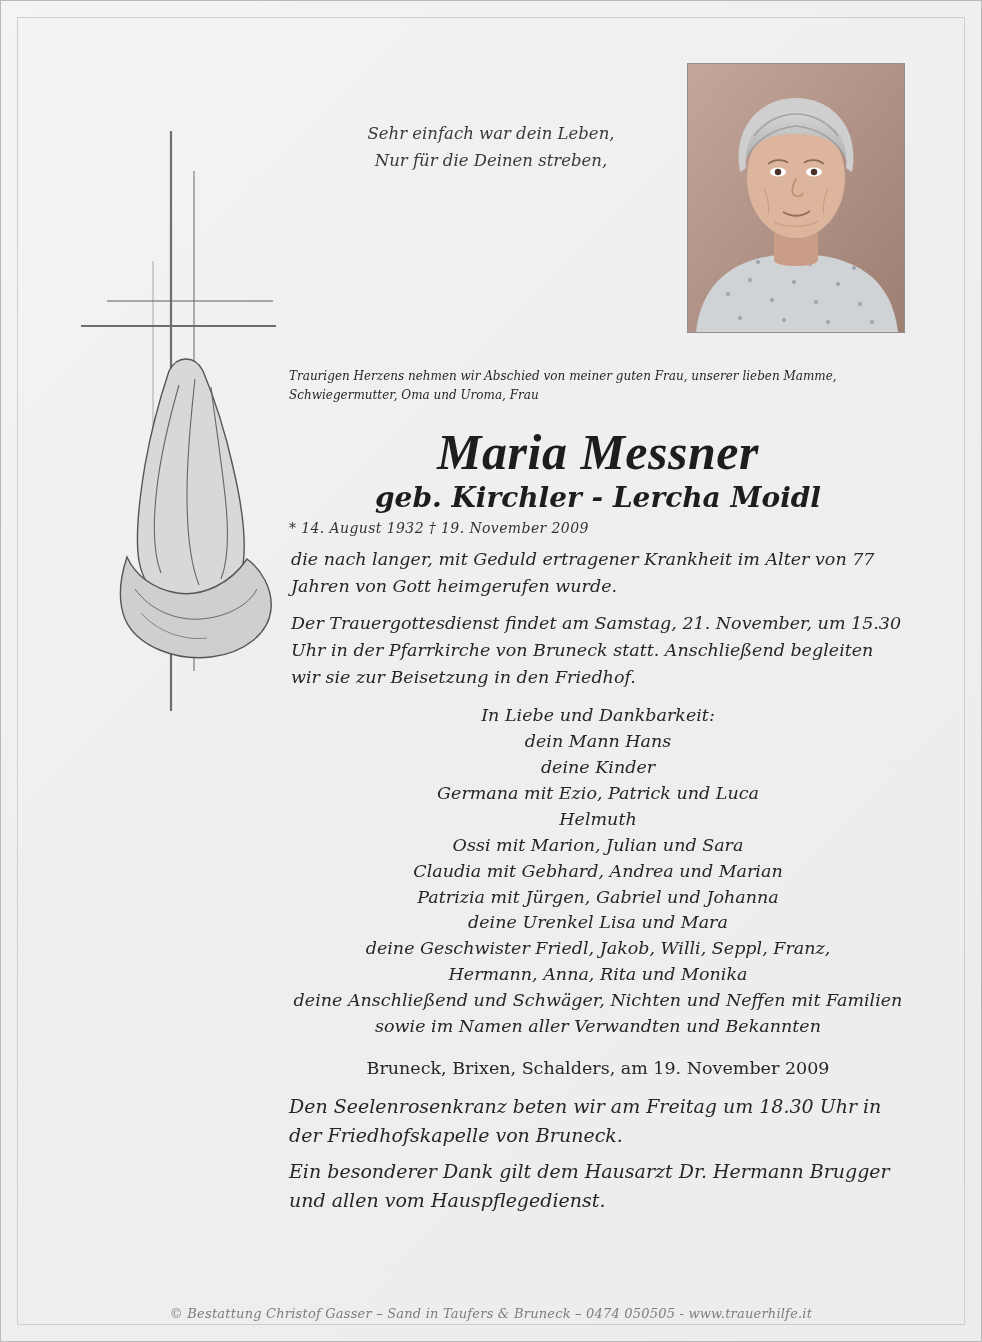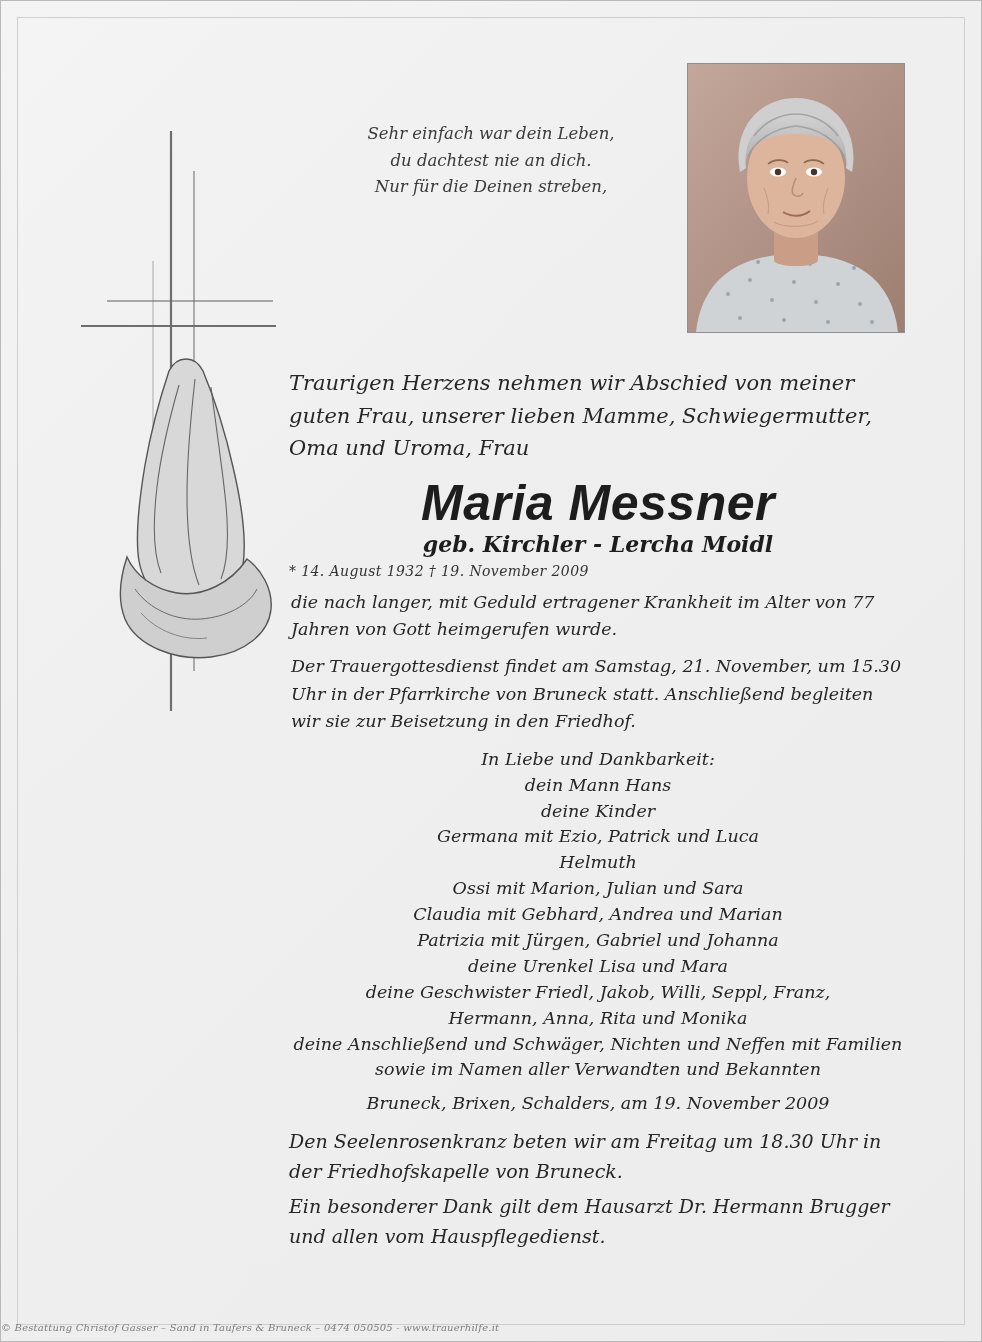--- a/index.html
+++ b/index.html
@@ -73,43 +73,43 @@
   
   .body-block {
     position: absolute;
     left: 288px;
     top: 366px;
     width: 618px;
   }
   .intro {
     font-family: "DejaVu Serif", serif;
     font-style: italic;
-    font-size: 21px;
+    font-size: 12px;
     line-height: 1.55;
     color: #262626;
     text-align: left;
     margin: 0 0 10px 0;
   }
   .name {
     text-align: center;
-    font-family: Liberation Sans, sans-serif;
+    font-family: Liberation Serif, serif;
     font-style: italic;
     font-weight: bold;
     font-size: 50px;
     letter-spacing: 0.5px;
     color: #1d1d1d;
-    margin: 12px 0 2px 0;
+    margin: 22px 0 2px 0;
     line-height: 1.05;
   }
   .maiden {
     text-align: center;
     font-family: "DejaVu Serif", serif;
     font-style: italic;
     font-weight: bold;
-    font-size: 22px;
+    font-size: 28px;
     color: #1d1d1d;
     margin: 2px 0 6px 0;
   }
   .dates {
     font-family: "DejaVu Serif", serif;
     font-style: italic;
     font-size: 14px;
     color: #333;
     margin: 0 0 10px 0;
     letter-spacing: 0.4px;
@@ -129,45 +129,44 @@
     font-style: italic;
     font-size: 17.5px;
     line-height: 1.48;
     color: #262626;
     margin-top: 12px;
   }
   .thanks-block div { margin: 0; }
   .place-date {
     text-align: center;
     font-family: "DejaVu Serif", serif;
-    font-style: italic;
     font-size: 17.5px;
     color: #262626;
-    margin: 10px 0 14px 0;
+    margin: 18px 0 14px 0;
   }
   .closing {
     font-family: "DejaVu Serif", serif;
     font-style: italic;
     font-size: 19px;
     line-height: 1.55;
     color: #262626;
     margin: 0 0 6px 0;
     text-align: left;
   }
 
   
   .footer {
     position: absolute;
     left: 0;
     right: 0;
-    bottom: 8px;
-    text-align: left;
-    font-family: "DejaVu Serif", serif;
-    font-style: italic;
-    font-size: 10px;
+    bottom: 20px;
+    text-align: center;
+    font-family: "DejaVu Serif", serif;
+    font-style: italic;
+    font-size: 13px;
     color: #7d7d7d;
     letter-spacing: 0.2px;
   }
 </style>
 </head>
 <body>
 
 <div class="page">
 
   <div class="inner-frame"></div>
@@ -262,21 +261,20 @@
       <g stroke="#c39a80" stroke-width="1.2" fill="none" opacity="0.8">
         <path d="M76 124 C80 134 82 142 80 150"></path>
         <path d="M140 124 C136 134 134 142 136 150"></path>
         <path d="M86 158 C96 164 120 164 130 157"></path>
       </g>
     </svg>
   </div>
 
   <div class="verse">
     <div>Sehr einfach war dein Leben,</div>
-    <div>du dachtest nie an dich.</div>
     <div>Nur für die Deinen streben,</div>
   </div>
 
   <div class="body-block">
 
     <p class="intro">Traurigen Herzens nehmen wir Abschied von meiner guten Frau, unserer lieben Mamme, Schwiegermutter, Oma und Uroma, Frau</p>
 
     <div class="name">Maria Messner</div>
     <div class="maiden">geb. Kirchler - Lercha Moidl</div>
     <div class="dates">* 14. August 1932      † 19. November 2009</div>

